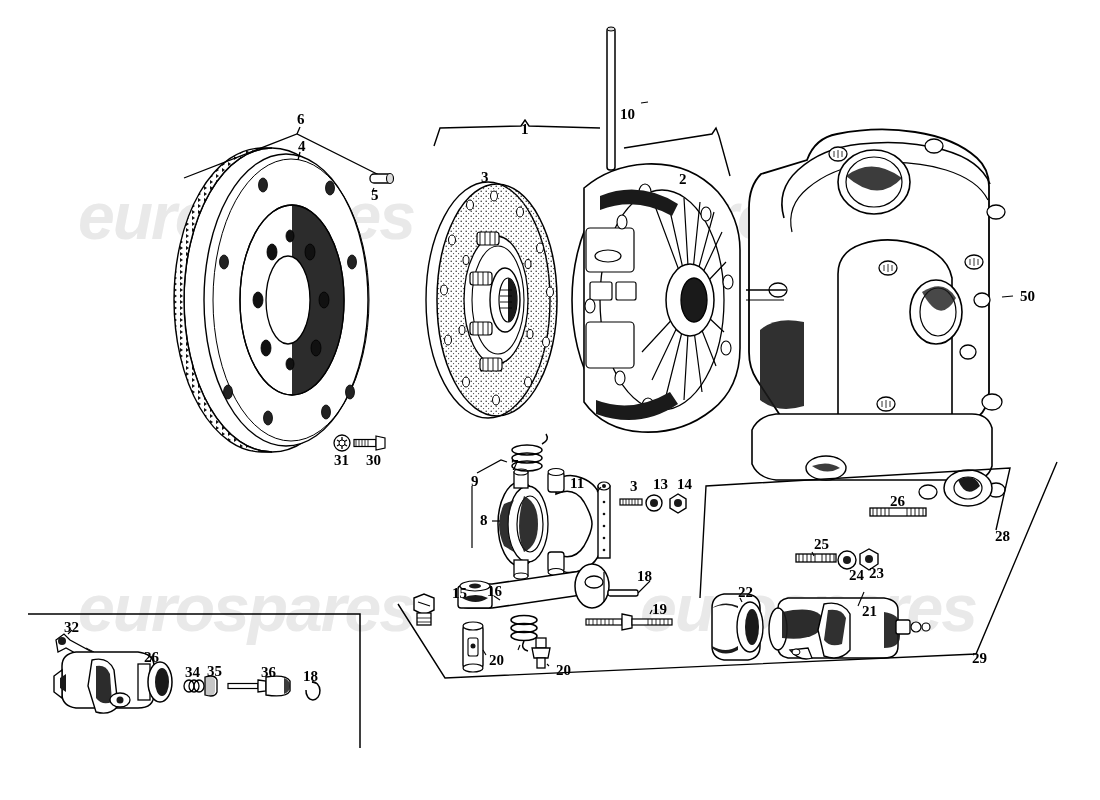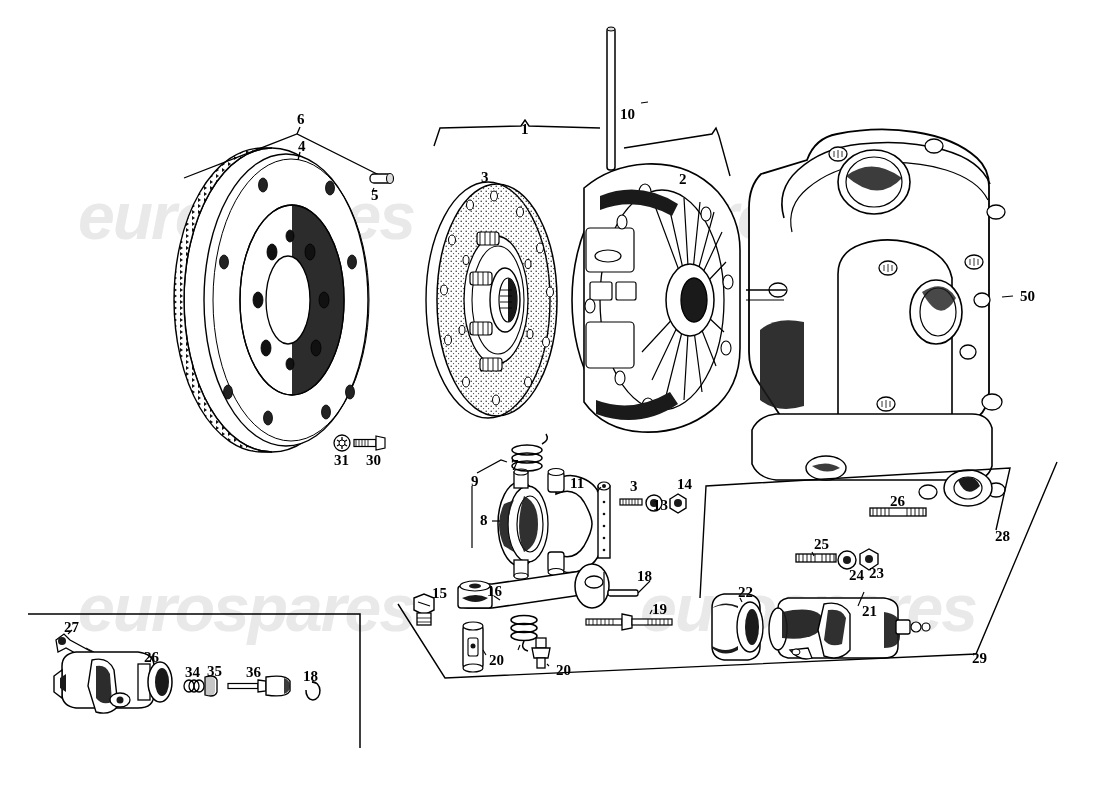--- a/index.html
+++ b/index.html
@@ -449,39 +449,39 @@
   <div class="lbl" style="left:481px;top:170px">3</div>
   <div class="lbl" style="left:298px;top:139px">4</div>
   <div class="lbl" style="left:371px;top:188px">5</div>
   <div class="lbl" style="left:297px;top:112px">6</div>
   <div class="lbl" style="left:511px;top:458px">7</div>
   <div class="lbl" style="left:480px;top:513px">8</div>
   <div class="lbl" style="left:471px;top:474px">9</div>
   <div class="lbl" style="left:620px;top:107px">10</div>
   <div class="lbl" style="left:570px;top:476px">11</div>
   <div class="lbl" style="left:630px;top:479px">3</div>
-  <div class="lbl" style="left:653px;top:498px">13</div>
+  <div class="lbl" style="left:653px;top:477px">13</div>
   <div class="lbl" style="left:677px;top:477px">14</div>
-  <div class="lbl" style="left:432px;top:586px">15</div>
+  <div class="lbl" style="left:452px;top:586px">15</div>
   <div class="lbl" style="left:487px;top:584px">16</div>
   <div class="lbl" style="left:637px;top:569px">18</div>
   <div class="lbl" style="left:489px;top:653px">20</div>
   <div class="lbl" style="left:652px;top:602px">19</div>
   <div class="lbl" style="left:556px;top:663px">20</div>
   <div class="lbl" style="left:862px;top:604px">21</div>
   <div class="lbl" style="left:738px;top:585px">22</div>
   <div class="lbl" style="left:869px;top:566px">23</div>
   <div class="lbl" style="left:849px;top:568px">24</div>
   <div class="lbl" style="left:814px;top:537px">25</div>
   <div class="lbl" style="left:890px;top:494px">26</div>
   <div class="lbl" style="left:1020px;top:289px">50</div>
   <div class="lbl" style="left:995px;top:529px">28</div>
   <div class="lbl" style="left:972px;top:651px">29</div>
   <div class="lbl" style="left:366px;top:453px">30</div>
   <div class="lbl" style="left:334px;top:453px">31</div>
-  <div class="lbl" style="left:64px;top:620px">27</div>
+  <div class="lbl" style="left:64px;top:620px">32</div>
   <div class="lbl" style="left:144px;top:650px">26</div>
   <div class="lbl" style="left:185px;top:665px">34</div>
   <div class="lbl" style="left:207px;top:664px">35</div>
-  <div class="lbl" style="left:246px;top:665px">36</div>
+  <div class="lbl" style="left:261px;top:665px">36</div>
   <div class="lbl" style="left:303px;top:669px">18</div>
 
 </div>
 
 </body></html>

